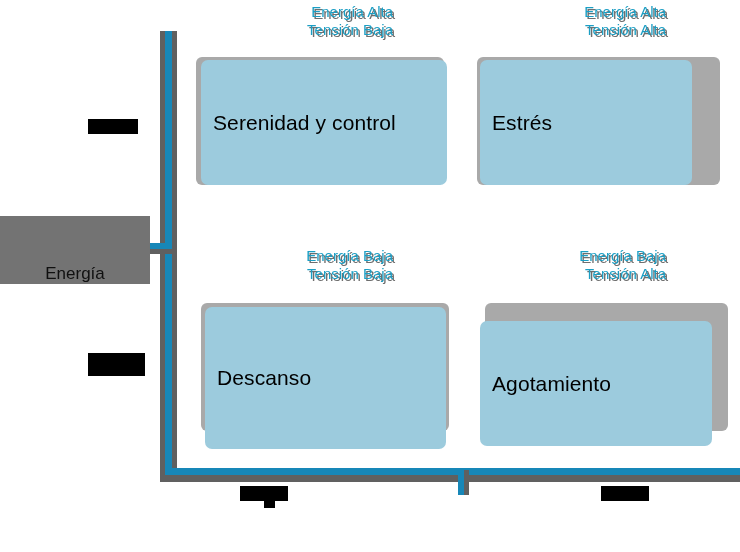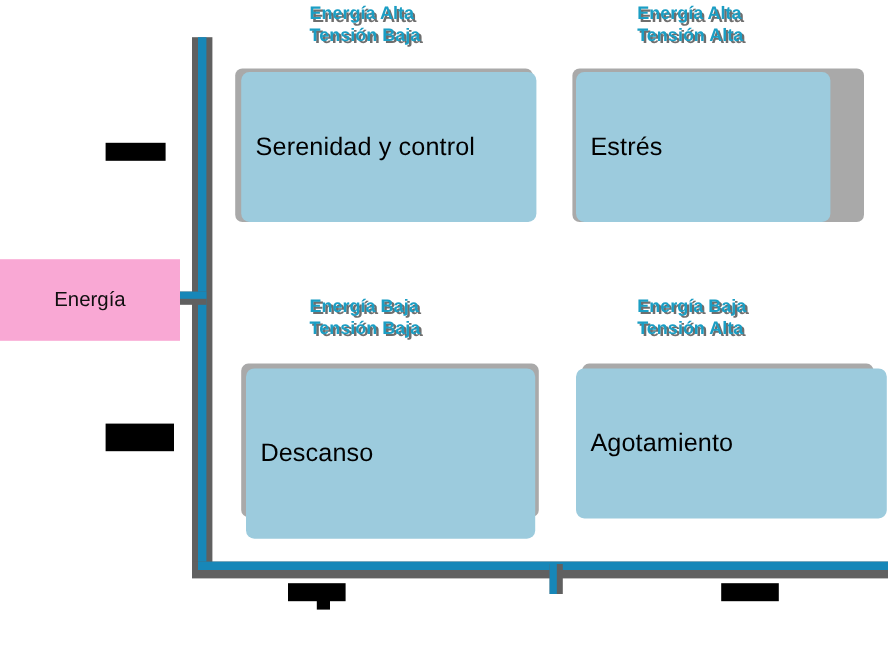--- a/index.html
+++ b/index.html
@@ -64,36 +64,36 @@
     font-size: 21px;
     line-height: 1.22;
     letter-spacing: .1px;
     box-sizing: border-box;
     padding: 6px 12px;
   }
 
   
   .qcap {
     position: absolute;
-    text-align: left;
+    text-align: right;
     font-size: 15px;
-    font-weight: bold;
+    font-weight: normal;
     line-height: 1.22;
     color: #1b9ec4;
     text-shadow: 2px 2px 0 #6e6e6e;
     white-space: nowrap;
   }
   .qcap span { display: block; }
 
   
   .axis-title {
     position: absolute;
-    background: #f9a8d4;
+    background: #737373;
     display: flex;
-    align-items: center;
+    align-items: flex-end;
     justify-content: center;
     color: #101010;
     font-size: 17px;
     box-sizing: border-box;
   }
 
   
   .redaction {
     position: absolute;
     background: #000000;
@@ -141,21 +141,21 @@
   <div class="quad-shadow" style="left:201px; top:303px; width:248px; height:128px;"></div>
   <div class="quad" style="left:205px; top:307px; width:241px; height:142px;">
     <span>Descanso</span>
   </div>
 
   <div class="qcap" style="left:531px; top:247px; width:135px;">
     <span>Energía Baja</span>
     <span>Tensión Alta</span>
   </div>
   <div class="quad-shadow" style="left:485px; top:303px; width:243px; height:128px;"></div>
-  <div class="quad" style="left:480px; top:307px; width:259px; height:125px;">
+  <div class="quad" style="left:480px; top:321px; width:232px; height:125px;">
     <span>Agotamiento</span>
   </div>
 
   <div class="axis-title" style="left:0px; top:216px; width:150px; height:68px;">
     <span>Energía</span>
   </div>
 
 
   <div class="redaction" style="left:96px; top:124px; width:15px; height:9px;"></div>
   <div class="redaction" style="left:88px; top:119px; width:50px; height:15px;"></div>

